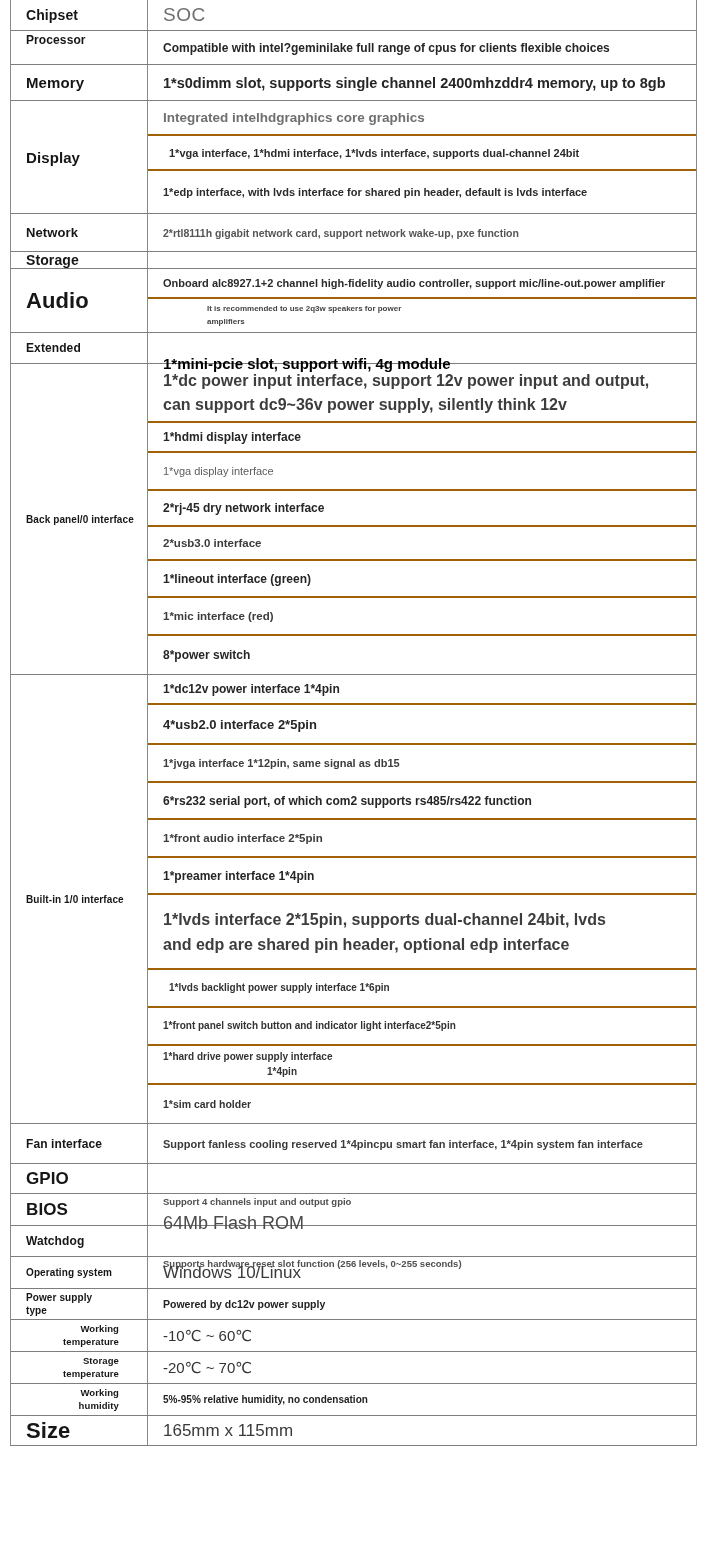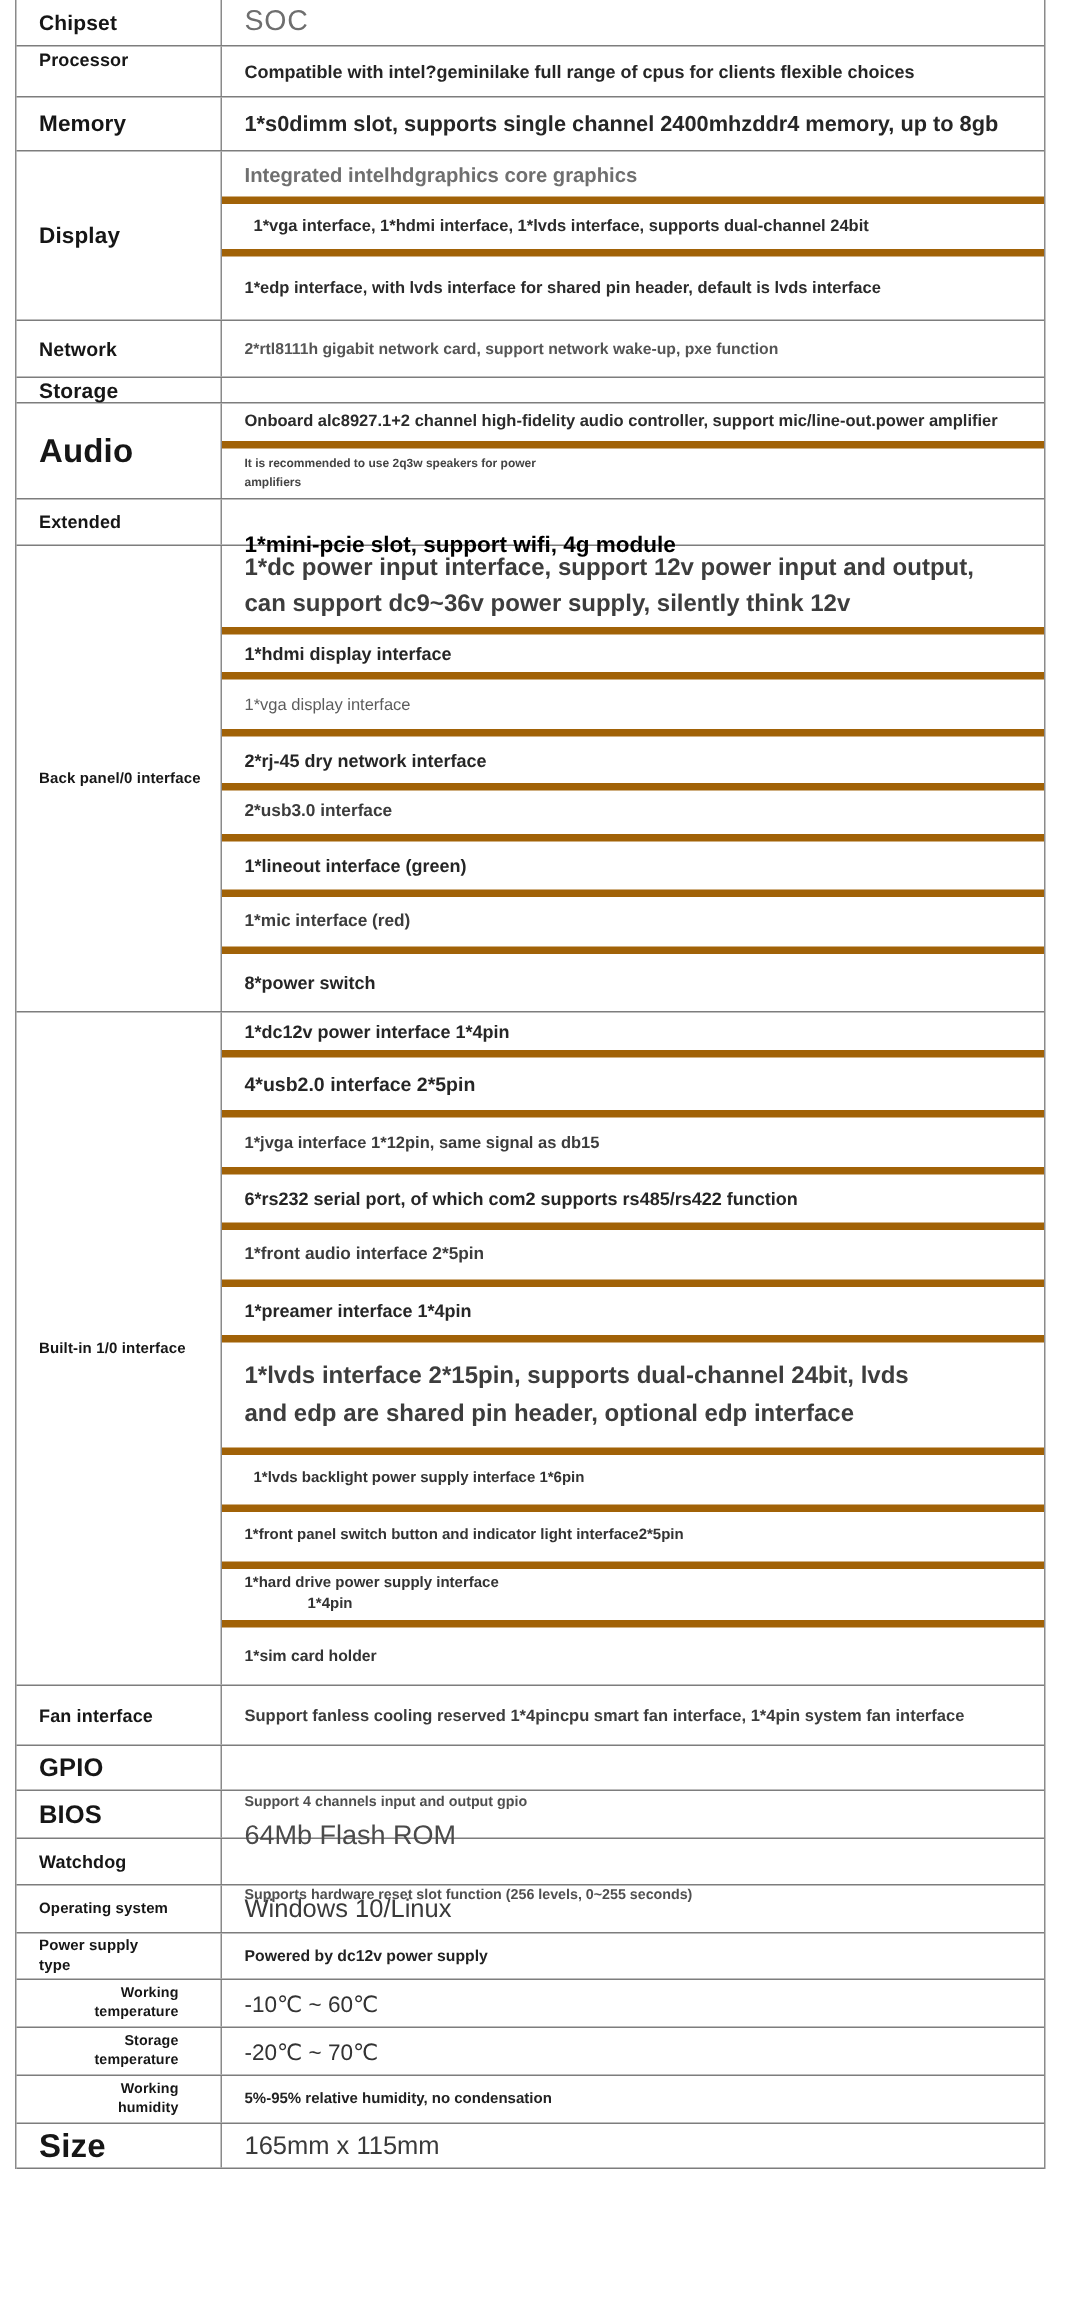--- a/index.html
+++ b/index.html
@@ -16,21 +16,21 @@
   .row{display:flex;border-bottom:1px solid #7d7d7d;}
   .lbl{
     flex:0 0 137px;width:137px;box-sizing:border-box;
     border-right:1px solid #8a8a8a;
     display:flex;align-items:center;padding-left:15px;
     font-weight:bold;color:#161616;letter-spacing:.1px;
   }
   .rcol{flex:1 1 auto;display:flex;flex-direction:column;min-width:0;}
   .sub{
     display:flex;align-items:center;box-sizing:border-box;
-    padding-left:15px;border-bottom:5px solid #a16207;
+    padding-left:15px;border-bottom:2px solid #a16207;
   }
   .sub:last-child{border-bottom:none;}
   
   .h29{height:29px}.h30{height:30px}.h31{height:31px}.h33{height:33px}
   .h34{height:34px}.h35{height:35px}.h36{height:36px}.h37{height:37px}
   .h38{height:38px}.h39{height:39px}.h40{height:40px}.h42{height:42px}
   .h45{height:45px}.h59{height:59px}.h75{height:75px}
   
   .l-10{font-size:10px}.l-12{font-size:12px}.l-13{font-size:13px}
   .l-14{font-size:14px}.l-15{font-size:15px}.l-17{font-size:17px}
@@ -49,30 +49,30 @@
   .t-b10{font-weight:bold;font-size:10px;color:#222;}
   .t-g18{font-size:19px;color:#6e6e6e;letter-spacing:.5px;}
   .t-g13{font-size:13.5px;color:#6f6f6f;font-weight:600;}
   .t-g11{font-size:11px;color:#5c5c5c;font-weight:500;}
   .t-g105{font-size:10.5px;color:#555;font-weight:600;}
   .t-m115{font-size:11.5px;color:#3c3c3c;font-weight:600;line-height:1.4;}
   .t-m11{font-size:11px;color:#3c3c3c;font-weight:600;}
   .t-s10{font-size:10px;color:#333;font-weight:600;line-height:1.45;}
   .t-s105{font-size:10.5px;color:#333;font-weight:600;}
   .t-s95{font-size:9.5px;color:#4f4f4f;font-weight:600;margin-top:45px;}
-  .t-tiny{font-size:8px;color:#444;font-weight:600;line-height:1.55;max-width:215px;}
+  .t-tiny{font-size:8px;color:#444;font-weight:600;line-height:1.55;max-width:215px;margin-left:44px;}
   .t-big16{font-size:16px;font-weight:600;color:#3d3d3d;line-height:24px;max-width:492px;}
   .t-lvds{font-size:16px;font-weight:600;color:#3d3d3d;line-height:25px;max-width:458px;}
   .t-aud{font-weight:bold;font-size:11px;color:#2b2b2b;line-height:1.3;max-width:520px;}
   .t-msata{max-width:545px;}
   .t-r18{font-size:18px;color:#4a4a4a;font-weight:500;margin-top:28px;}
   .t-r17{font-size:17px;color:#3a3a3a;font-weight:500;}
   .t-r15{font-size:15px;color:#333;font-weight:500;}
   .ind{padding-left:21px;}
-  .ind2{display:inline-block;margin-left:42px;}
+  .ind2{display:inline-block;margin-left:104px;}
 </style>
 </head>
 <body>
 
 <div class="spec-table">
 
   <div class="row">
     <div class="lbl l-14">Chipset</div>
     <div class="rcol">
       <div class="sub h30">

